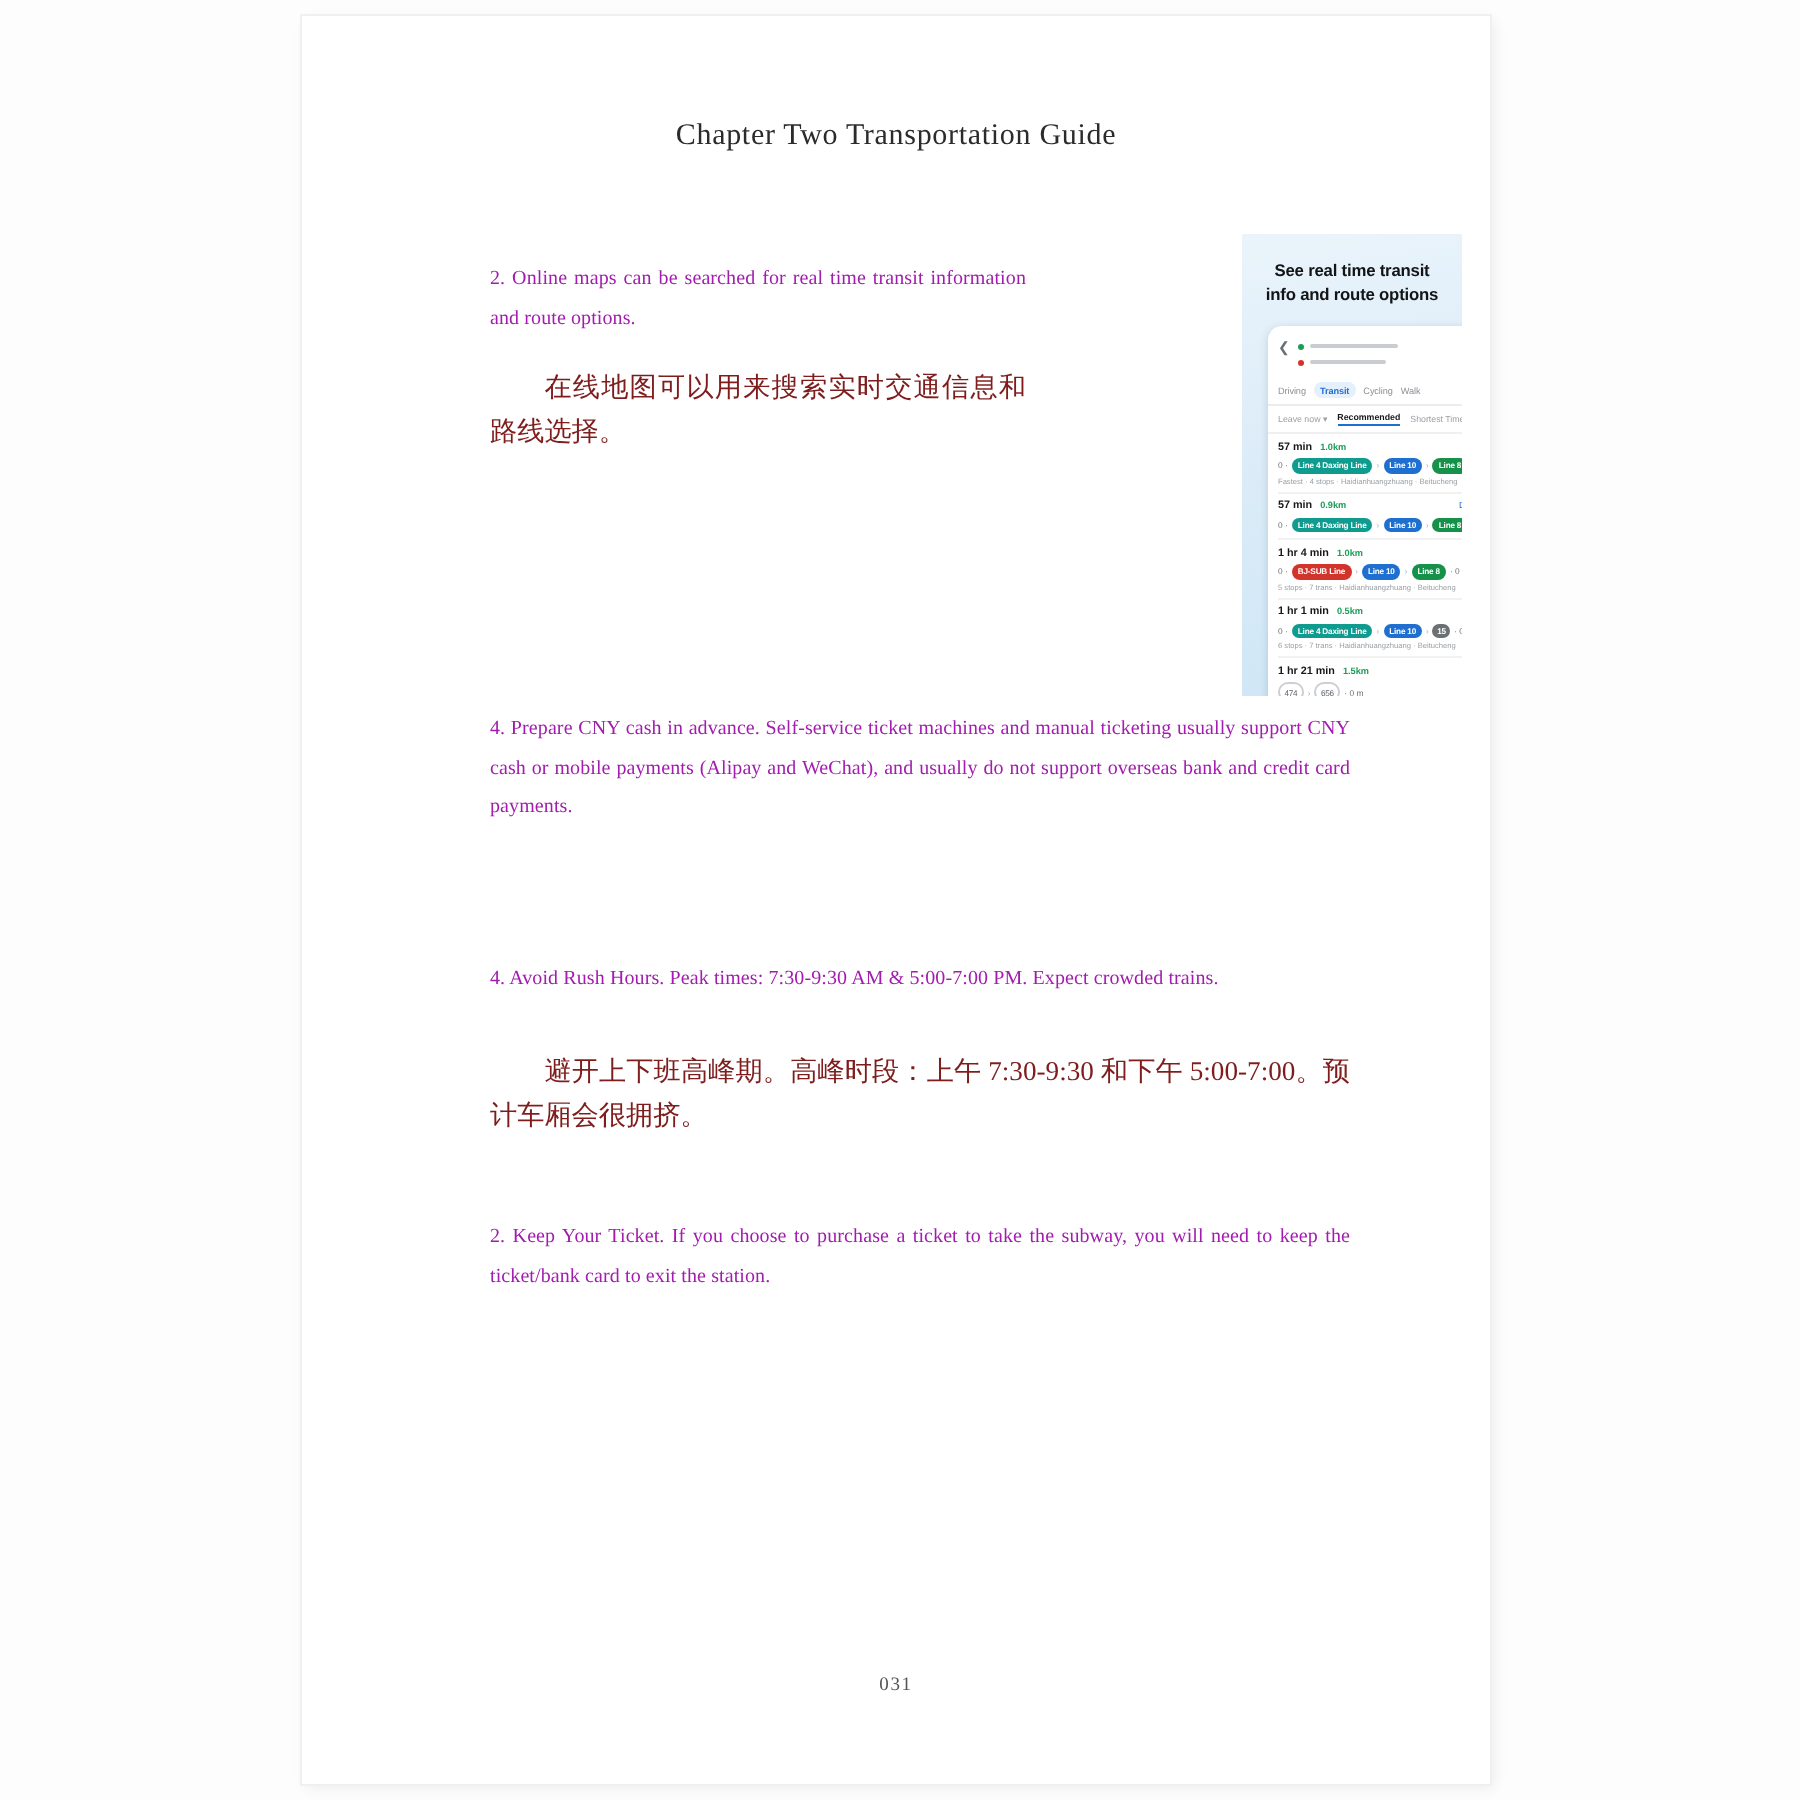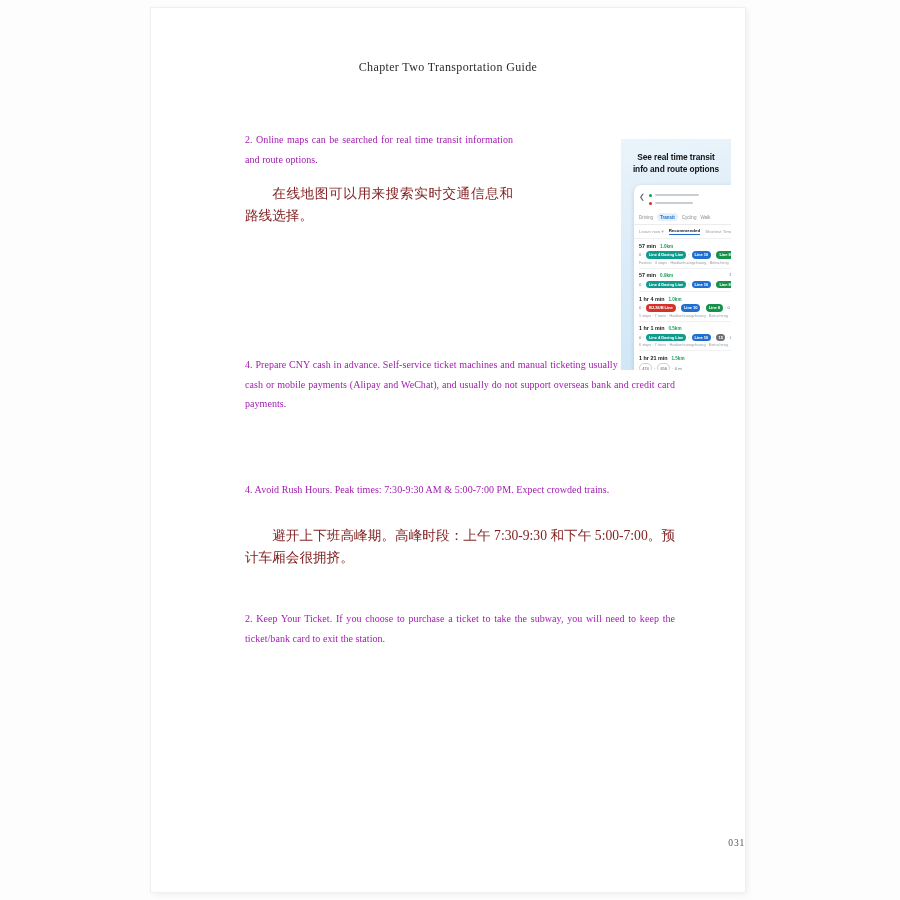--- a/index.html
+++ b/index.html
@@ -31,31 +31,31 @@
     box-sizing: border-box;
   }
 
   .running-head {
     position: absolute;
     top: 52px;
     left: 0;
     width: 100%;
     text-align: center;
     font-family: "Liberation Serif", serif;
-    font-size: 12px;
+    font-size: 15px;
     letter-spacing: 0.35px;
     color: #2b2b2b;
   }
 
   .folio {
     position: absolute;
     bottom: 44px;
     left: 0;
     width: 100%;
-    text-align: right;
+    text-align: center;
     font-family: "Liberation Serif", serif;
     font-size: 9.5px;
     letter-spacing: 0.8px;
     color: #555;
   }
 
   .content {
     position: absolute;
     left: 94px;
     top: 122px;
@@ -95,21 +95,20 @@
 
   
   .figure {
     position: absolute;
     left: 376px;
     top: -13px;
     width: 110px;
     height: 231px;
     background: linear-gradient(170deg, #eaf4fb 0%, #dcecf8 45%, #cfe6f6 100%);
     overflow: hidden;
-    margin-top: 22px;
   }
 
   .fig-caption {
     padding: 13px 10px 0 10px;
     text-align: center;
     font-family: "Liberation Sans", sans-serif;
     font-size: 8.4px;
     font-weight: bold;
     line-height: 11.5px;
     color: #131415;

